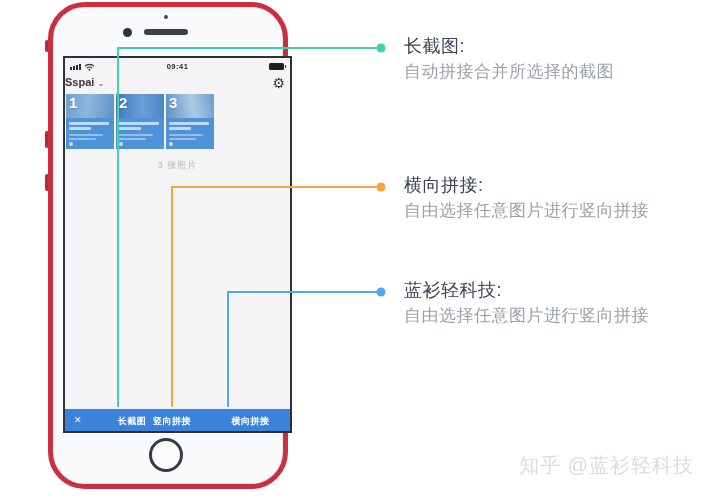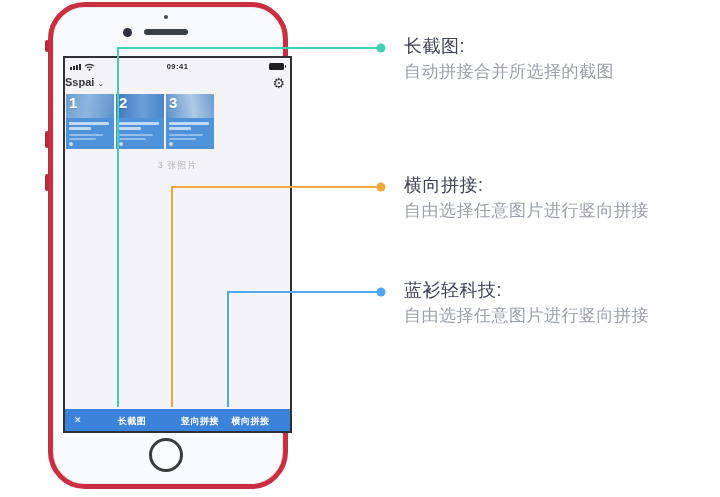--- a/index.html
+++ b/index.html
@@ -53,21 +53,21 @@
   .tdot { position:absolute; left:3px; bottom:3px; width:4px; height:4px; border-radius:50%;
           background:rgba(255,255,255,0.7); }
 
   .caption { position:absolute; top:101px; left:0; right:0; text-align:center;
              font-size:9px; color:#b2b2b6; letter-spacing:1px; }
 
   .toolbar { position:absolute; left:0; right:0; bottom:0; height:22px; background:#3b82da; }
   .toolbar .tb { position:absolute; top:6px; transform:translateX(-50%); font-size:9px;
                  font-weight:bold; color:#ffffff; white-space:nowrap; cursor:pointer; letter-spacing:0.5px; }
   .tb-close { left:13px; font-size:10px; top:5px; }
-  .tb-1 { left:67px; } .tb-2 { left:107px;margin-left:28px; } .tb-3 { left:162px;padding-left:47px; }
+  .tb-1 { left:67px; } .tb-2 { left:107px; } .tb-3 { left:162px;padding-left:47px; }
 
   
   .lines { position:absolute; left:0; top:0; pointer-events:none; }
   .ann { position:absolute; left:404px; width:300px; }
   .ann-title { font-size:18px; font-weight:normal; color:#3e4456; letter-spacing:0.5px; line-height:21px; }
   .ann-desc { margin-top:5px; font-size:17px; color:#9aa0aa; letter-spacing:0.5px; line-height:20px; }
   .a1 { top:36px; } .a2 { top:175px; } .a3 { top:280px; }
 
   .watermark { position:absolute; right:26px; top:452px; font-size:20px; color:#dbdbde;
                letter-spacing:1px; text-shadow:1px 1px 0 rgba(255,255,255,0.9); }
@@ -169,13 +169,14 @@
   </div>
   <div class="ann a2">
     <div class="ann-title">横向拼接:</div>
     <div class="ann-desc">自由选择任意图片进行竖向拼接</div>
   </div>
   <div class="ann a3">
     <div class="ann-title">蓝衫轻科技:</div>
     <div class="ann-desc">自由选择任意图片进行竖向拼接</div>
   </div>
 
+  <div class="watermark">知乎 @蓝衫轻科技</div>
 </div>
 
 </body></html>

